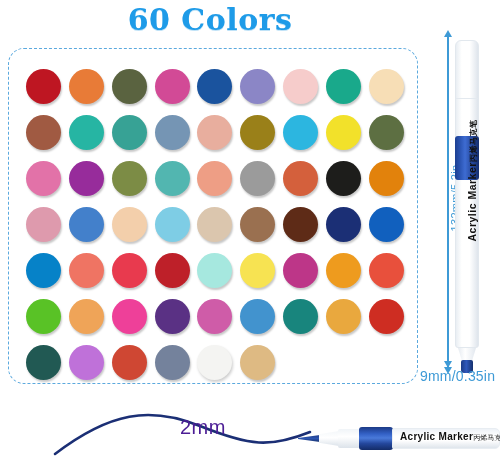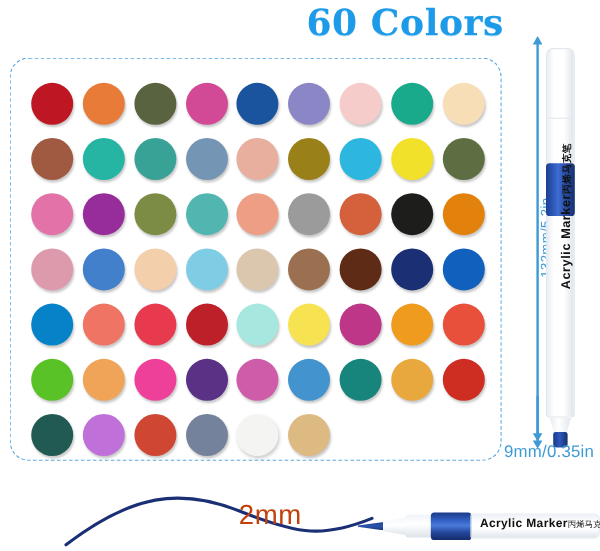--- a/index.html
+++ b/index.html
@@ -8,21 +8,21 @@
     background:#ffffff;
     font-family:"Liberation Sans",sans-serif;
     overflow:hidden;
     position:relative;
   }
   #page{position:relative;width:500px;height:459px;}
 
   
   .title{
     position:absolute;left:0;top:2px;width:420px;
-    text-align:right;
+    text-align:center;
     font-family:"DejaVu Serif","Liberation Serif",serif;
     font-weight:bold;
     font-size:30px;
     letter-spacing:0.5px;
     color:#1E9BE8;
     text-shadow:0 1px 0 #bfe2f7;
   }
 
   
   .swatch-panel{
@@ -139,21 +139,21 @@
   }
   .wdim-text{
     position:absolute;left:420px;top:368px;
     font-size:14px;color:#3E9AD6;white-space:nowrap;letter-spacing:0.2px;
   }
 
   
   .squiggle{position:absolute;left:0px;top:404px;width:360px;height:55px;}
   .line-width-label{
     position:absolute;left:180px;top:416px;
-    font-size:23px;color:#c2410c;font-weight:400;letter-spacing:0.5px;margin-left:19px;
+    font-size:20px;color:#4c1d95;font-weight:400;letter-spacing:0.5px;
   }
   .hmarker{
     position:absolute;left:298px;top:426px;
     width:202px;height:26px;
   }
   .hm-tip{
     position:absolute;left:0px;top:9px;
     width:22px;height:7px;
     background:linear-gradient(to bottom,#213f8c,#2d55b0 50%,#18336f);
     clip-path:polygon(0 42%,100% 0,100% 100%,0 58%);

